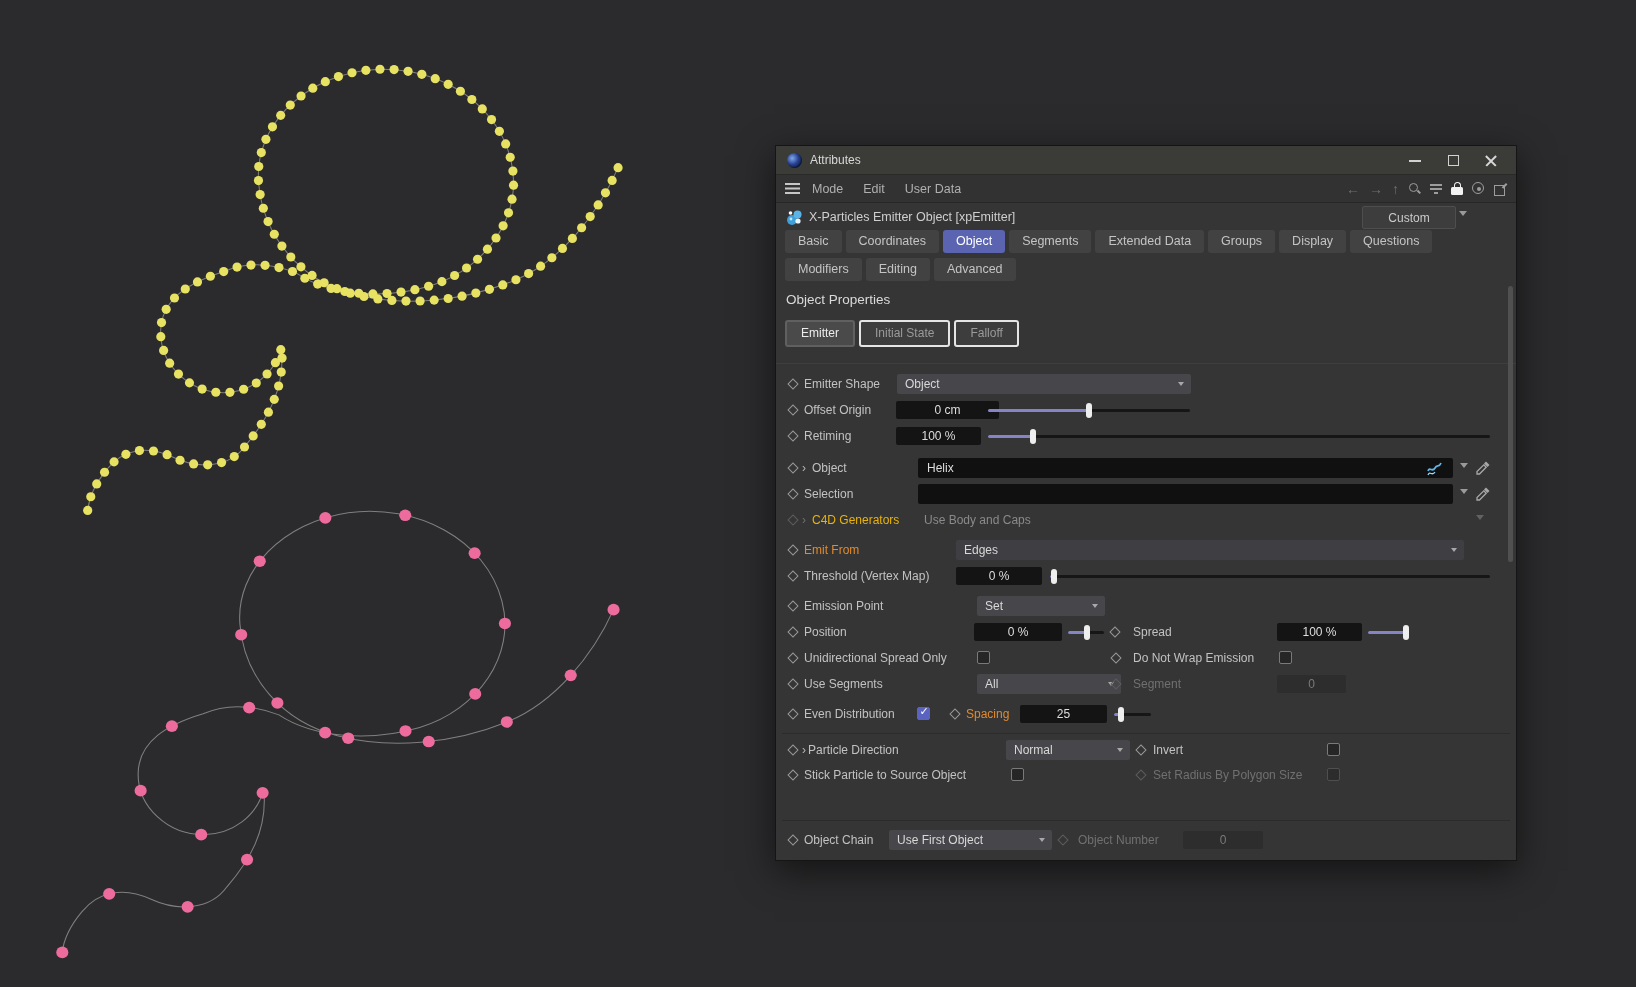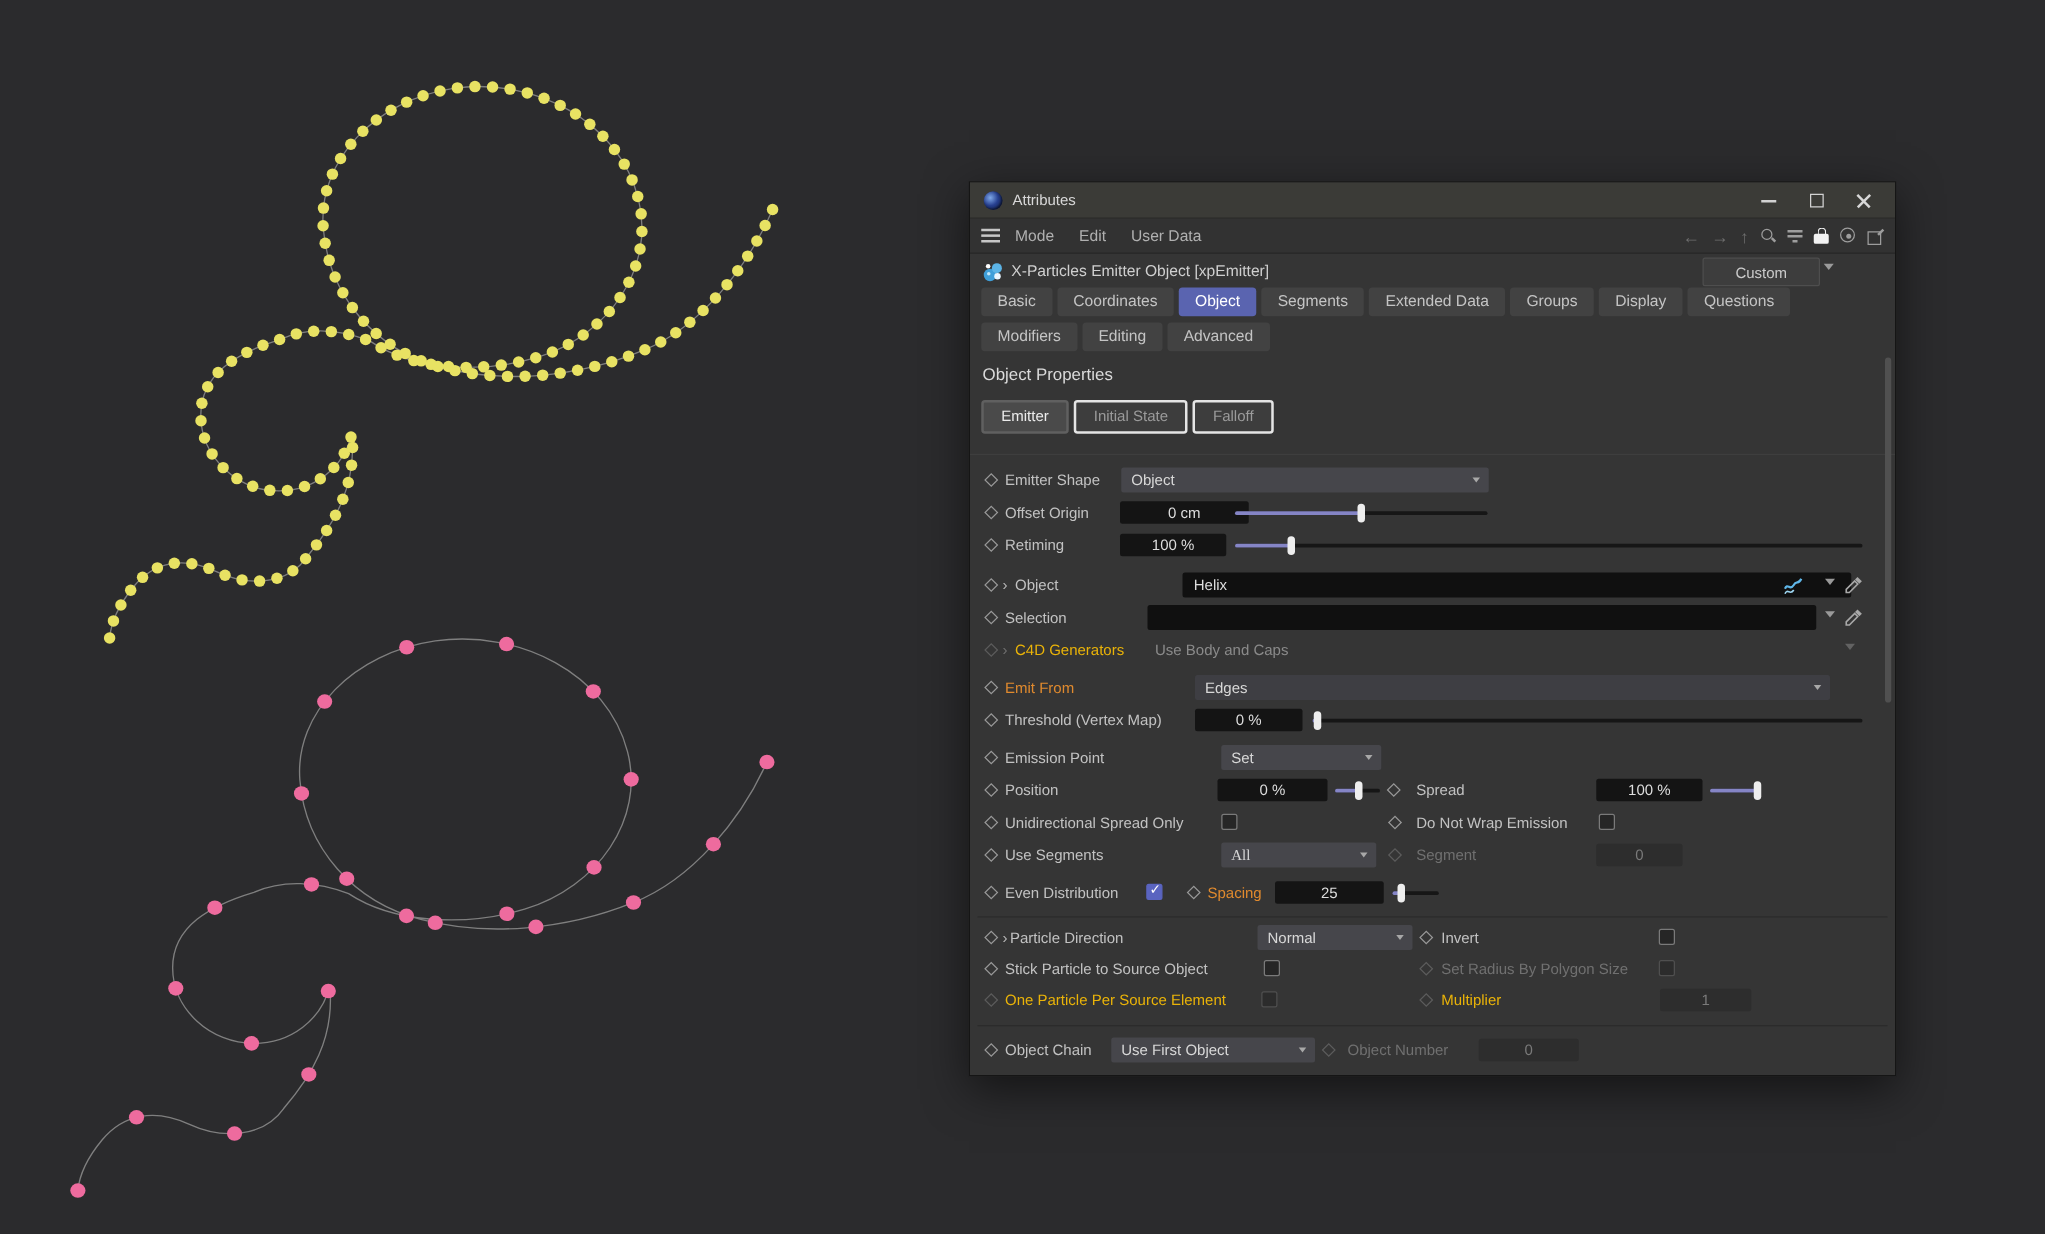--- a/index.html
+++ b/index.html
@@ -354,21 +354,21 @@
     <div class="slider" style="left:212px;width:502px;">
         <div class="fill" style="width: 9%;"></div>
         <div class="handle" style="left: 9%;"></div>
       </div>
   </div>
 
   <div class="prow" style="top:309px;">
     <span class="dia" style="left:13px;"></span>
     <span class="chev" style="left:26px;"></span>
     <span class="plab" style="left:36px;">Object</span>
-    <div class="winp" style="left:142px;width:535px;margin-left:28px;"><span>Helix</span></div>
+    <div class="winp" style="left:142px;width:535px;"><span>Helix</span></div>
     <svg class="spline-ico" style="left:648px;" width="20" height="20" viewBox="0 0 20 20">
       <path d="M4 13 C6 8 8 15 11 10 C13 6 15 10 17 5" stroke="#5fb6e8" stroke-width="1.8" fill="none"></path>
       <path d="M4 17 C6 12 8 19 11 14" stroke="#9ed7f2" stroke-width="1.3" fill="none"></path>
     </svg>
     <span class="field-arrow tri" style="left:684px;"></span>
     <svg class="pipette" style="left:699px;" width="16" height="16" viewBox="0 0 16 16">
       <path d="M11 1.5 L14.5 5 L12.5 7 L9 3.5 Z" fill="#a8a8a8"></path>
       <path d="M8.8 4.8 L11.2 7.2 L4.5 14 L2 14 L2 11.5 Z" fill="none" stroke="#a8a8a8" stroke-width="1.3"></path>
     </svg>
   </div>
@@ -436,21 +436,21 @@
     <span class="plab" style="left:28px;">Unidirectional Spread Only</span>
     <span class="cb" style="left:201px;"></span>
     <span class="dia" style="left:336px;"></span>
     <span class="plab" style="left:357px;">Do Not Wrap Emission</span>
     <span class="cb" style="left:503px;"></span>
   </div>
 
   <div class="prow" style="top:525px;">
     <span class="dia" style="left:13px;"></span>
     <span class="plab" style="left:28px;">Use Segments</span>
-    <div class="dd" style="left:201px;width:124px;font-family:Liberation Serif, serif;"><span>All</span></div>
+    <div class="dd" style="left:201px;width:144px;"><span>All</span></div>
     <span class="dia" style="left:336px;border-color:#5c5c5c;"></span>
     <span class="plab" style="left:357px;color:#707070;">Segment</span>
     <div class="inp disabled" style="left:501px;width:69px;">0</div>
   </div>
 
   <div class="prow" style="top:555px;">
     <span class="dia" style="left:13px;"></span>
     <span class="plab" style="left:28px;">Even Distribution</span>
     <span class="cb checked" style="left:141px;"></span>
     <span class="dia" style="left:175px;"></span>
@@ -476,28 +476,20 @@
 
   <div class="prow" style="top:616px;">
     <span class="dia" style="left:13px;"></span>
     <span class="plab" style="left:28px;">Stick Particle to Source Object</span>
     <span class="cb" style="left:235px;"></span>
     <span class="dia" style="left:361px;border-color:#5c5c5c;"></span>
     <span class="plab" style="left:377px;color:#707070;">Set Radius By Polygon Size</span>
     <span class="cb disabled" style="left:551px;"></span>
   </div>
 
-  <div class="prow dis" style="top:641px;">
-    <span class="dia" style="left:13px;"></span>
-    <span class="plab" style="left:28px;">One Particle Per Source Element</span>
-    <span class="cb disabled" style="left:233px;"></span>
-    <span class="dia" style="left:361px;"></span>
-    <span class="plab" style="left:377px;">Multiplier</span>
-    <div class="inp disabled" style="left:552px;width:73px;">1</div>
-  </div>
 
   <div class="sep" style="top:674px;"></div>
 
   <div class="prow" style="top:681px;">
     <span class="dia" style="left:13px;"></span>
     <span class="plab" style="left:28px;">Object Chain</span>
     <div class="dd" style="left:113px;width:163px;"><span>Use First Object</span></div>
     <span class="dia" style="left:283px;border-color:#5c5c5c;"></span>
     <span class="plab" style="left:302px;color:#707070;">Object Number</span>
     <div class="inp disabled" style="left:407px;width:80px;">0</div>

